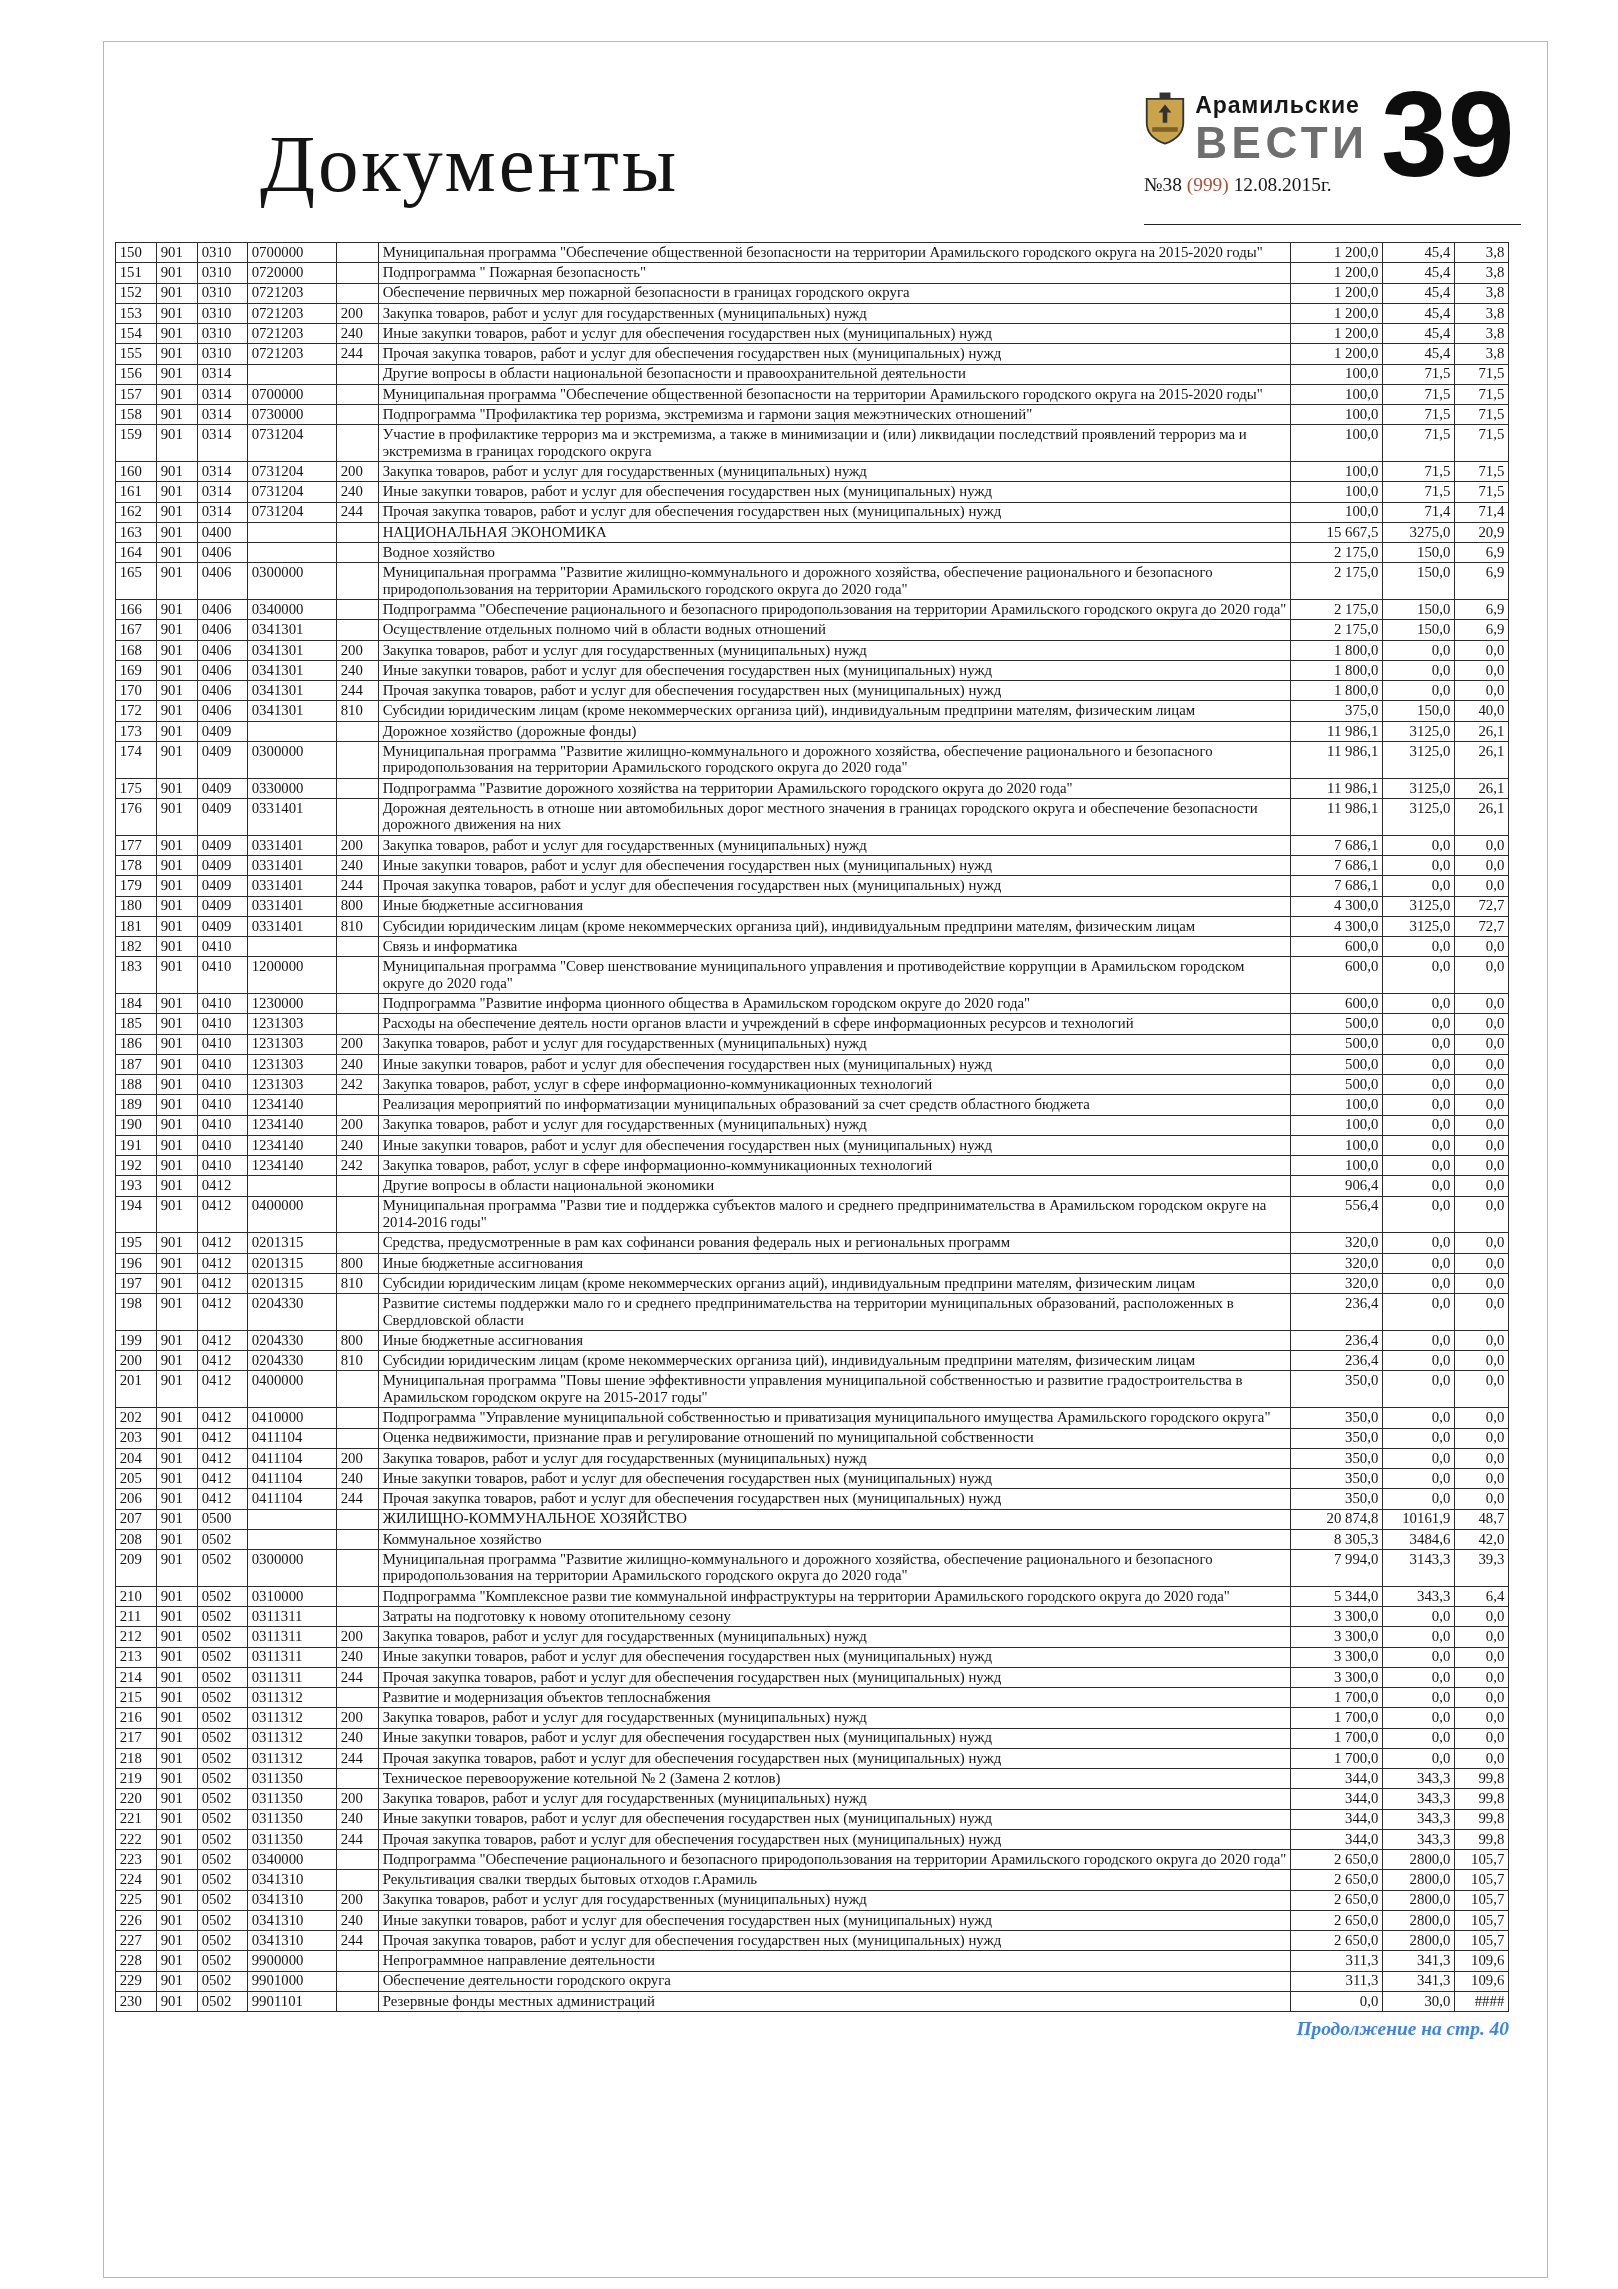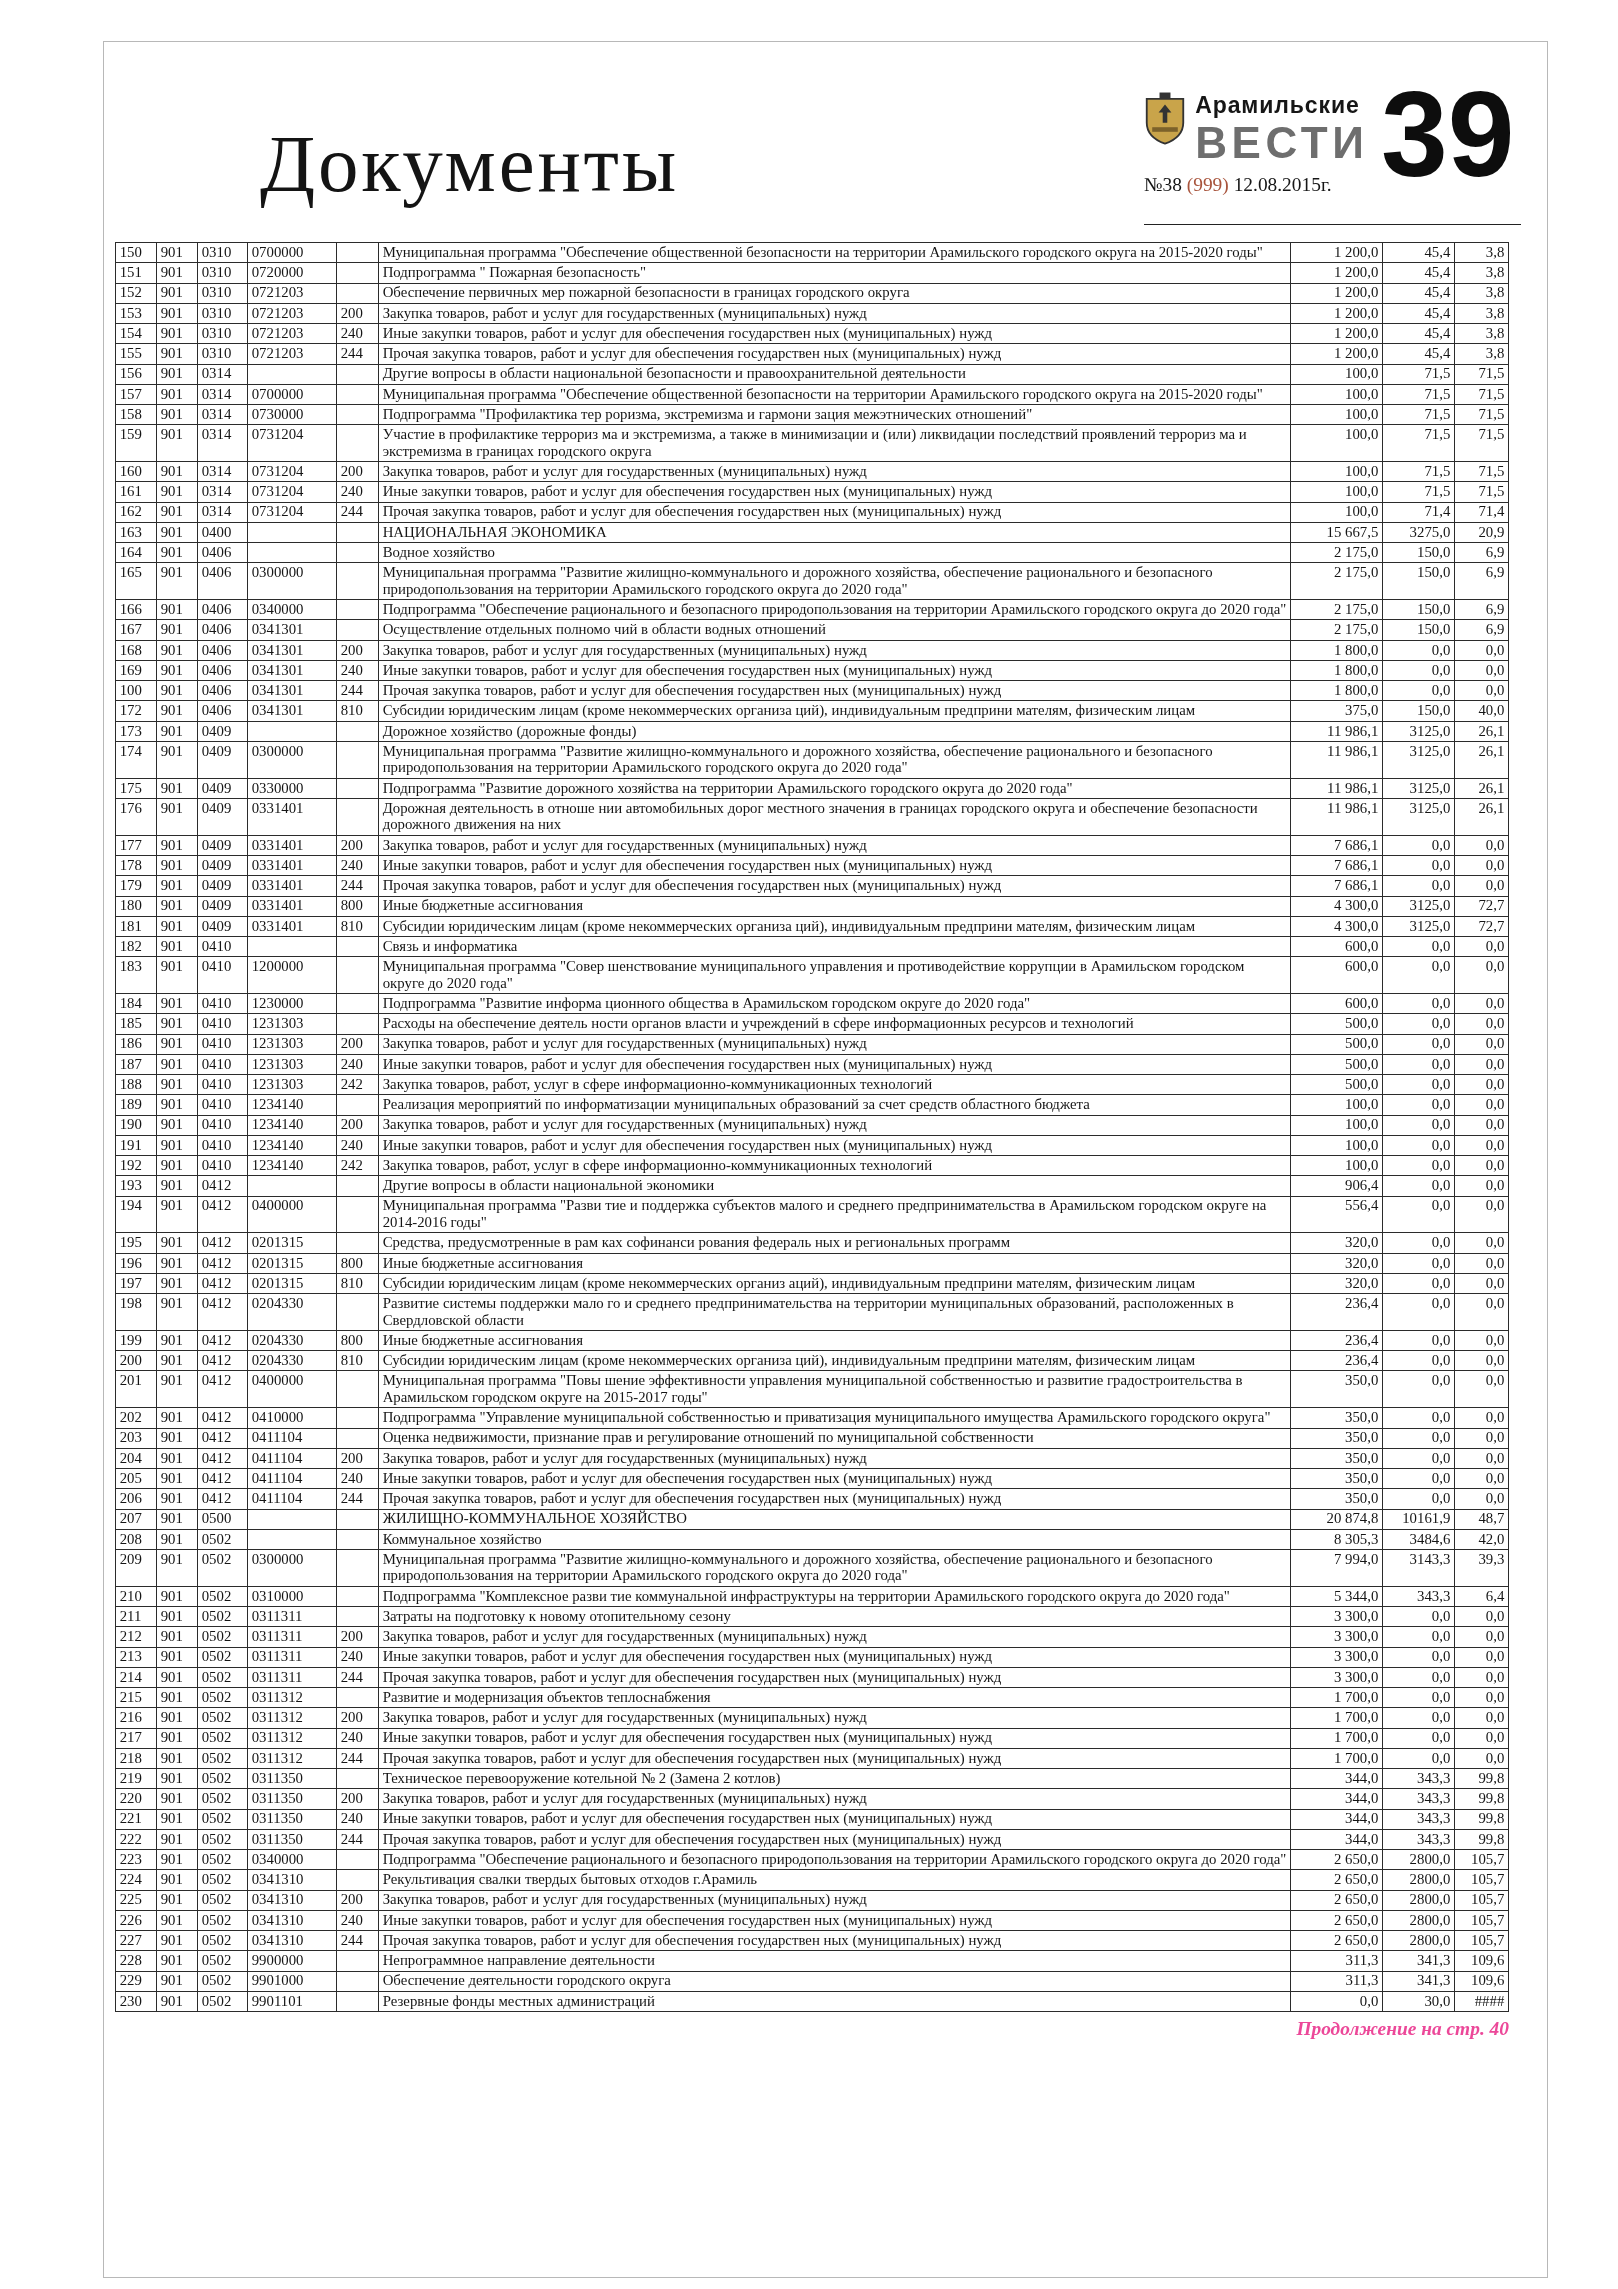--- a/index.html
+++ b/index.html
@@ -57,21 +57,21 @@
   td.c-sec   { width:50px;  text-align:left; }
   td.c-target{ width:89px;  text-align:left; }
   td.c-type  { width:42px;  text-align:left; }
   td.c-desc  { text-align:left; }
   td.c-amt1  { width:92px; text-align:right; }
   td.c-amt2  { width:72px;  text-align:right; }
   td.c-pct   { width:54px;  text-align:right; }
   .continuation {
     margin-top:5.5px; text-align:right;
     font-family:"Liberation Serif", serif; font-style:italic; font-weight:700;
-    font-size:19.4px; color:#ec4899;
+    font-size:19.4px; color:#3b82f6;
   }
 </style>
 </head>
 <body>
 
 <div class="page">
 
   <div class="frame"></div>
 
   <header>
@@ -320,21 +320,21 @@
             <td class="c-grbs">901</td>
             <td class="c-sec">0406</td>
             <td class="c-target">0341301</td>
             <td class="c-type">240</td>
             <td class="c-desc">Иные закупки товаров, работ и услуг для обеспечения государствен ных (муниципальных) нужд</td>
             <td class="c-amt1">1 800,0</td>
             <td class="c-amt2">0,0</td>
             <td class="c-pct">0,0</td>
           </tr>
           <tr>
-            <td class="c-num">100</td>
+            <td class="c-num">170</td>
             <td class="c-grbs">901</td>
             <td class="c-sec">0406</td>
             <td class="c-target">0341301</td>
             <td class="c-type">244</td>
             <td class="c-desc">Прочая закупка товаров, работ и услуг для обеспечения государствен ных (муниципальных) нужд</td>
             <td class="c-amt1">1 800,0</td>
             <td class="c-amt2">0,0</td>
             <td class="c-pct">0,0</td>
           </tr>
           <tr>

